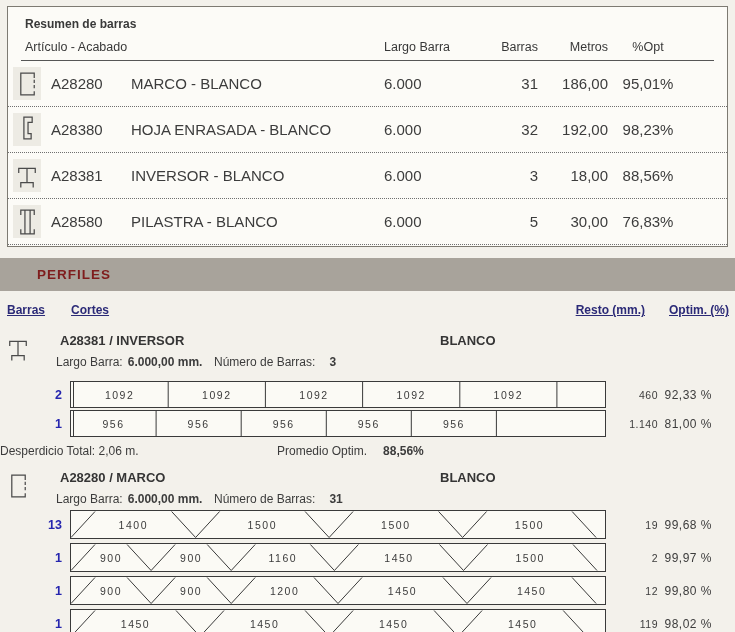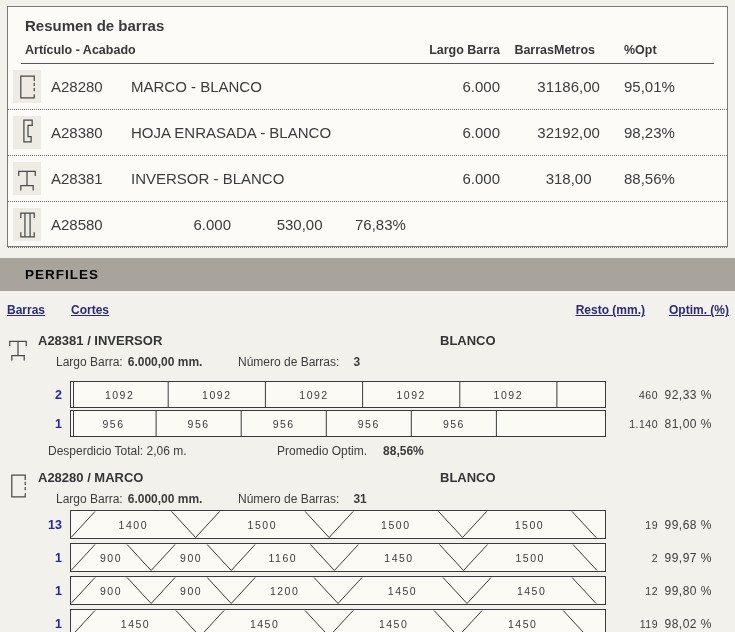--- a/index.html
+++ b/index.html
@@ -3,70 +3,70 @@
 <meta charset="utf-8">
 <style>
   html,body{margin:0;padding:0}
   body{width:735px;height:632px;overflow:hidden;background:#f3f1eb;
        font-family:"Liberation Sans",sans-serif;color:#3c3c3c}
   .page{position:relative;width:735px;height:632px}
 
   
   .summary-box{position:absolute;left:7px;top:6px;width:721px;height:241px;
        box-sizing:border-box;border:1px solid #7d7a72;background:#fcfbf7}
-  .sum-title{margin:10px 0 0 17px;font-size:15px;font-weight:bold;color:#393939}
+  .sum-title{margin:10px 0 0 17px;font-size:12px;font-weight:bold;color:#393939}
   .sum-header{display:flex;align-items:flex-end;margin-top:9px;padding:0 3px 0 5px;
-       font-weight:bold;font-size:12.5px;color:#383838}
+       font-weight:normal;font-size:12.5px;color:#383838}
   .sum-header .col-article{flex:1;padding-left:12px}
-  .colw-largo{width:100px;text-align:right}
+  .colw-largo{width:100px;}
   .colw-barras{width:54px;text-align:right}
-  .colw-metros{width:70px;}
-  .colw-opt{width:80px;text-align:left;margin-right:20px}
+  .colw-metros{width:70px;text-align:right}
+  .colw-opt{width:80px;text-align:center;margin-right:36px}
   .sum-rule{border-top:1px solid #565656;margin:6px 13px 0}
   .srow{display:flex;align-items:center;height:45px;border-bottom:1px dotted #6f6f6f;
        padding:0 3px 0 5px;font-size:15px}
   .icon-cell{width:28px;height:33px;margin-right:10px;background:#edebe4;
        display:flex;align-items:center;justify-content:center;flex:0 0 auto}
   .srow .code{width:80px}
   .srow .name{flex:1}
 
   
   .perfiles-band{position:absolute;left:0;top:258px;width:735px;height:33px;
        background:#a8a39b;display:flex;align-items:center}
-  .perfiles-band span{margin-left:25px;font-size:13.5px;font-weight:bold;
-       letter-spacing:1px;color:#000000}
+  .perfiles-band span{margin-left:37px;font-size:13.5px;font-weight:bold;
+       letter-spacing:1px;color:#7f1d1d}
 
   
   .links-row{position:absolute;left:7px;top:303px;width:722px;display:flex;
        font-size:12px;font-weight:bold}
   .links-row a{color:#2b2a77;text-decoration:underline;cursor:pointer}
   .link-cortes{margin-left:26px}
   .links-spacer{flex:1}
   .link-optim{margin-left:24px}
 
   
   .sections{position:absolute;left:0;top:331px;width:735px}
   .section + .section{margin-top:8px}
-  .sec-head{position:relative;height:20px;padding-left:38px;font-size:13px;
+  .sec-head{position:relative;height:20px;padding-left:60px;font-size:13px;
        font-weight:bold;color:#353535;line-height:20px}
   .sec-head .sec-icon{position:absolute;left:5px;top:2px}
   .sec-head .sec-finish{position:absolute;left:440px}
   .sec-info{position:relative;height:22px;font-size:12px;line-height:22px;padding-left:56px}
   .sec-info b{margin-left:5px}
-  .sec-info .info-num{position:absolute;left:238px}
+  .sec-info .info-num{position:absolute;left:214px}
   .sec-info .info-num b{margin-left:14px}
   .section:nth-child(1) .bar-rows{margin-top:8px}
   .bar-row{display:flex;align-items:center;padding-left:7px;margin-bottom:2px}
   .section:nth-child(2) .bar-row{margin-bottom:4px}
   .bar-row .count{width:55px;text-align:right;font-size:12.5px;font-weight:bold;color:#2525ae}
   .bar-row .barsvg{margin-left:8px;line-height:0;font-size:0}
   .barsvg svg text{font-family:"Liberation Sans",sans-serif}
   .bar-row .resto{width:52px;text-align:right;font-size:10.5px;letter-spacing:.5px}
   .bar-row .optim{width:54px;text-align:right;font-size:12px;letter-spacing:.5px}
-  .sec-footer{margin-top:7px;padding-left:48px;position:relative;font-size:12px;height:16px}
+  .sec-footer{margin-top:7px;position:relative;font-size:12px;height:16px}
   .sec-footer .promedio{position:absolute;left:277px}
   .sec-footer .promedio b{margin-left:16px}
 </style>
 </head>
 <body>
 
 <div class="page">
 
   <section class="summary-box">
     <h1 class="sum-title">Resumen de barras</h1>
@@ -118,20 +118,21 @@
        <span class="colw-metros">18,00</span>
        <span class="colw-opt">88,56%</span>
      </div>
         <div class="srow">
        <span class="icon-cell">
             <svg width="26" height="31" viewBox="0 0 24 30">
               <path d="M6,4 h13 M6,27 h13 M10,4 v23 M15,4 v23 M6,4 v4 M19,4 v4 M6,27 v-4 M19,27 v-4" fill="none" stroke="#4a4a4a" stroke-width="1.2" stroke-linecap="square"></path>
             </svg>
           </span>
        <span class="code">A28580</span>
+       <span class="name">PILASTRA - BLANCO</span>
        <span class="colw-largo">6.000</span>
        <span class="colw-barras">5</span>
        <span class="colw-metros">30,00</span>
        <span class="colw-opt">76,83%</span>
      </div>
       </div>
   </section>
 
   <div class="perfiles-band">
     <span>PERFILES</span>

